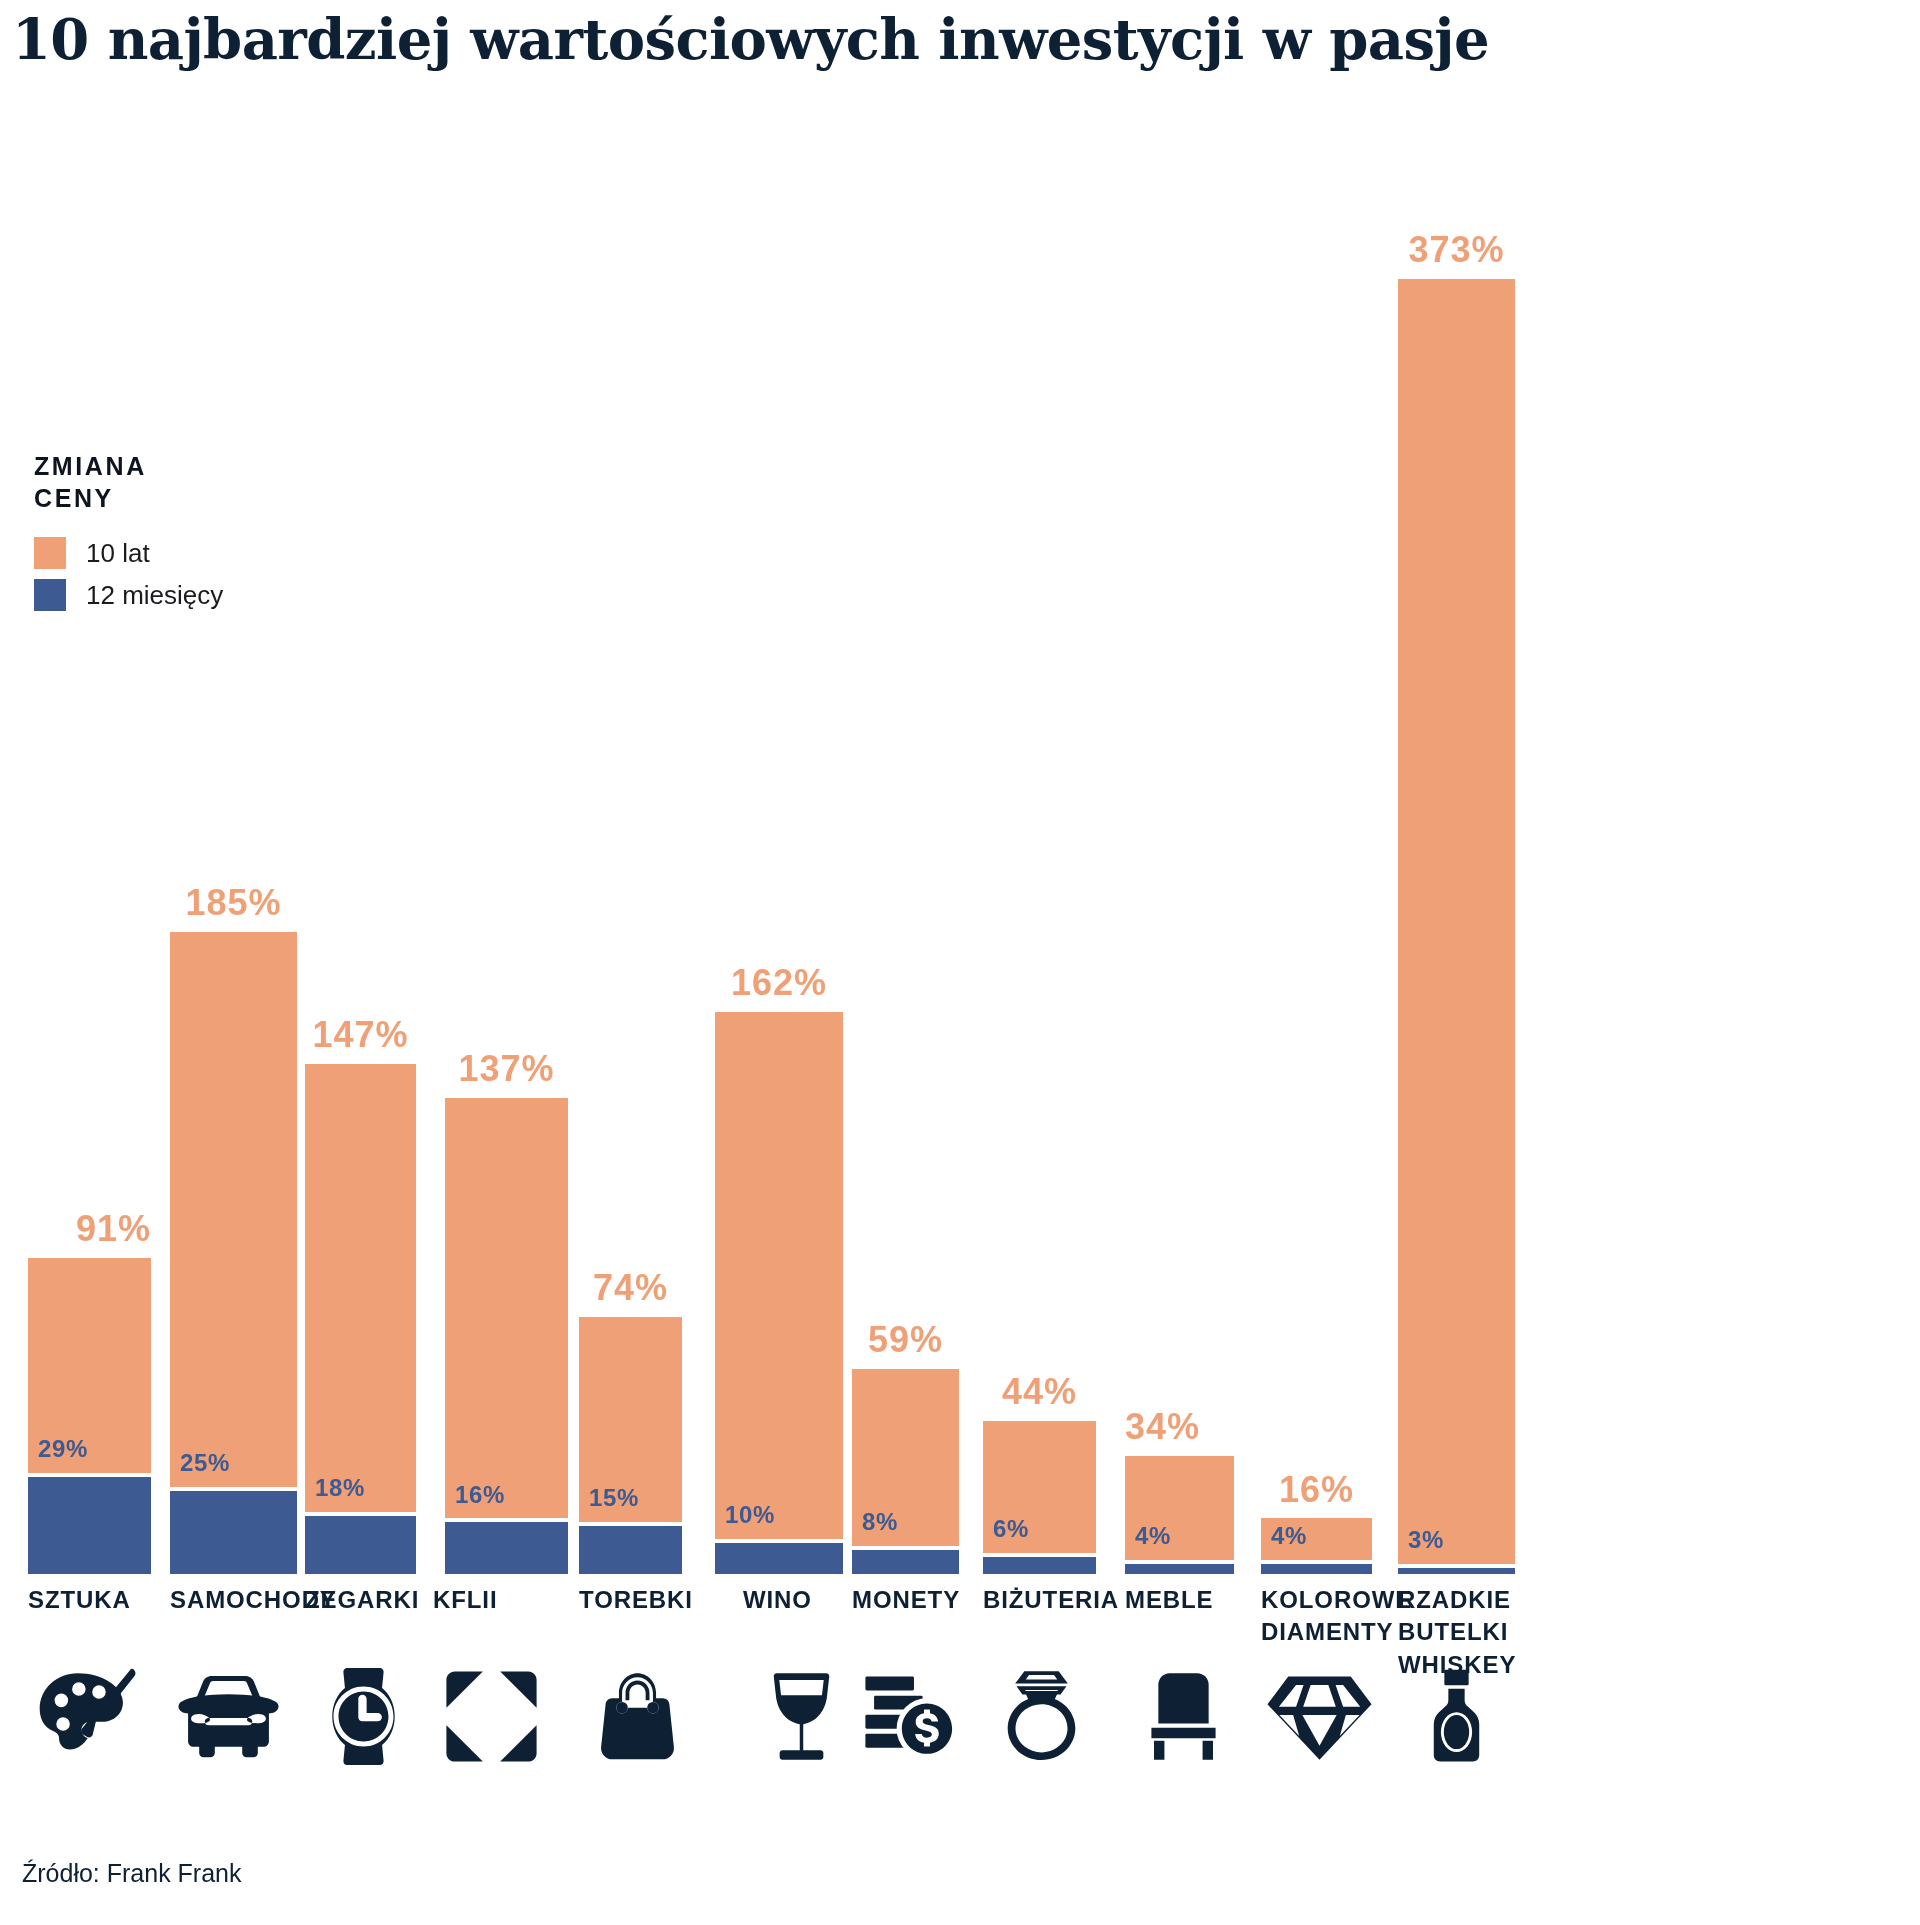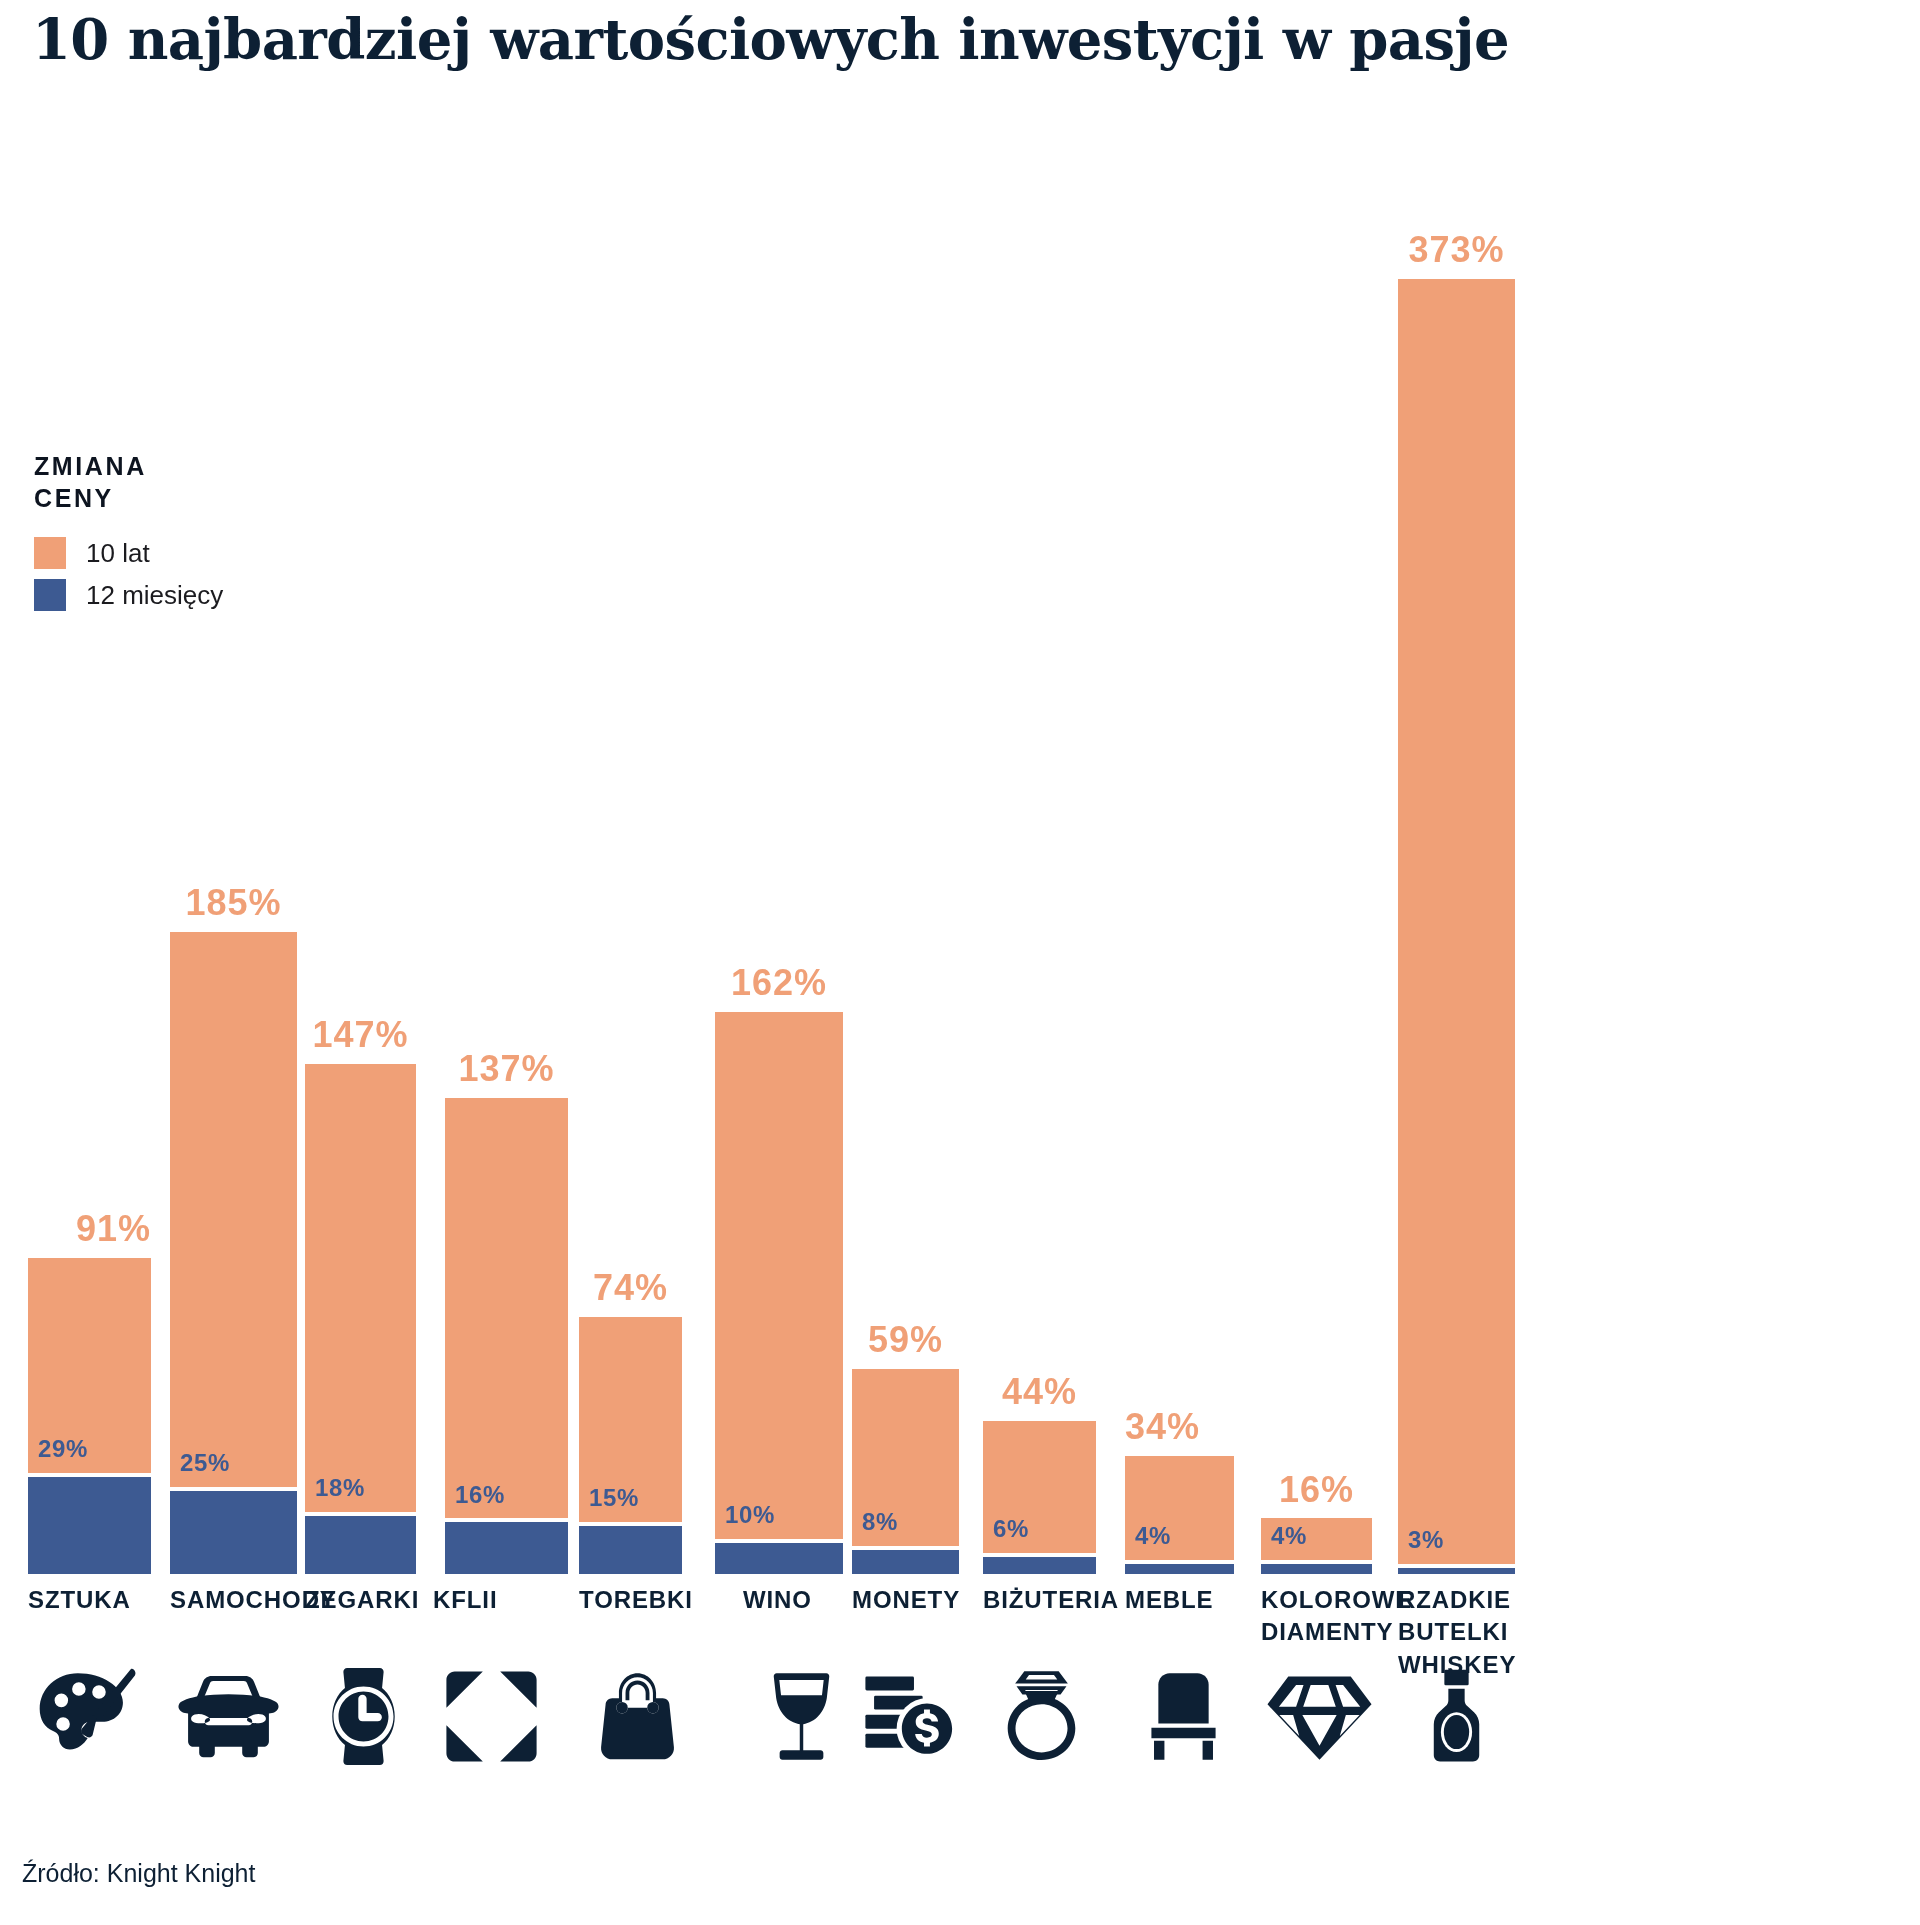--- a/index.html
+++ b/index.html
@@ -14,21 +14,21 @@
   .page {
     position: relative;
     width: 1921px;
     height: 1926px;
     background: #ffffff;
   }
 
   
   .title {
     position: absolute;
-    left: 32px;
+    left: 12px;
     top: 6px;
     width: 1782px;
     font-family: "DejaVu Serif", "Liberation Serif", serif;
     font-size: 56px;
     font-weight: 700;
     letter-spacing: -0.6px;
     color: #0d2034;
     white-space: nowrap;
   }
 
@@ -356,21 +356,21 @@
         <div class="cat-label">RZADKIE BUTELKI
 WHISKEY</div>
         <div class="cat-icon">
           <svg viewBox="0 0 64 64">
             <use href="#ic-whiskey-bottle-icon"></use>
           </svg>
         </div>
       </div>
     </div>
 
-  <div class="source">Źródło: Knight Knight</div>
+  <div class="source">Źródło: Frank Frank</div>
 
 </div>
 
 <svg width="0" height="0" style="position:absolute" aria-hidden="true">
   <defs>
     <symbol id="ic-palette-icon" viewBox="0 0 64 64">
       <path fill="currentColor" d="M27 7C14.8 7 5 15.9 5 27.6c0 6.3 3 10.9 7.4 12.6 2.6 1 3.8 2.4 3.8 4.6 0 3.5 2.7 6.2 6.2 6.2 4.6 0 8.1-3 10.3-6.6-2.1-.5-3.6-2.4-3.6-4.6 0-2.7 2.2-4.8 4.8-4.8h7.3c6.6 0 11.8-4.6 11.8-11.1C53 14.7 41.1 7 27 7zm-8.5 33.2a3.9 3.9 0 1 1 0-7.8 3.9 3.9 0 0 1 0 7.8zm-1-13.6a3.9 3.9 0 1 1 0-7.8 3.9 3.9 0 0 1 0 7.8zM27.6 20a3.9 3.9 0 1 1 0-7.8 3.9 3.9 0 0 1 0 7.8zm11.6 1.8a3.9 3.9 0 1 1 0-7.8 3.9 3.9 0 0 1 0 7.8z"></path>
       <path fill="currentColor" d="M57.5 4.8 38.2 28.3l3.5 3.1L59.9 8.3c1.2-1.5-.9-4.7-2.4-3.5zM35.8 31.1l-6.4 7.8c-.9 1.1-.6 2.8.6 3.5l2.4 1.4c1.3.7 2.9 0 3.2-1.4l2.3-9.5-2.1-1.8z"></path>
     </symbol>
 

